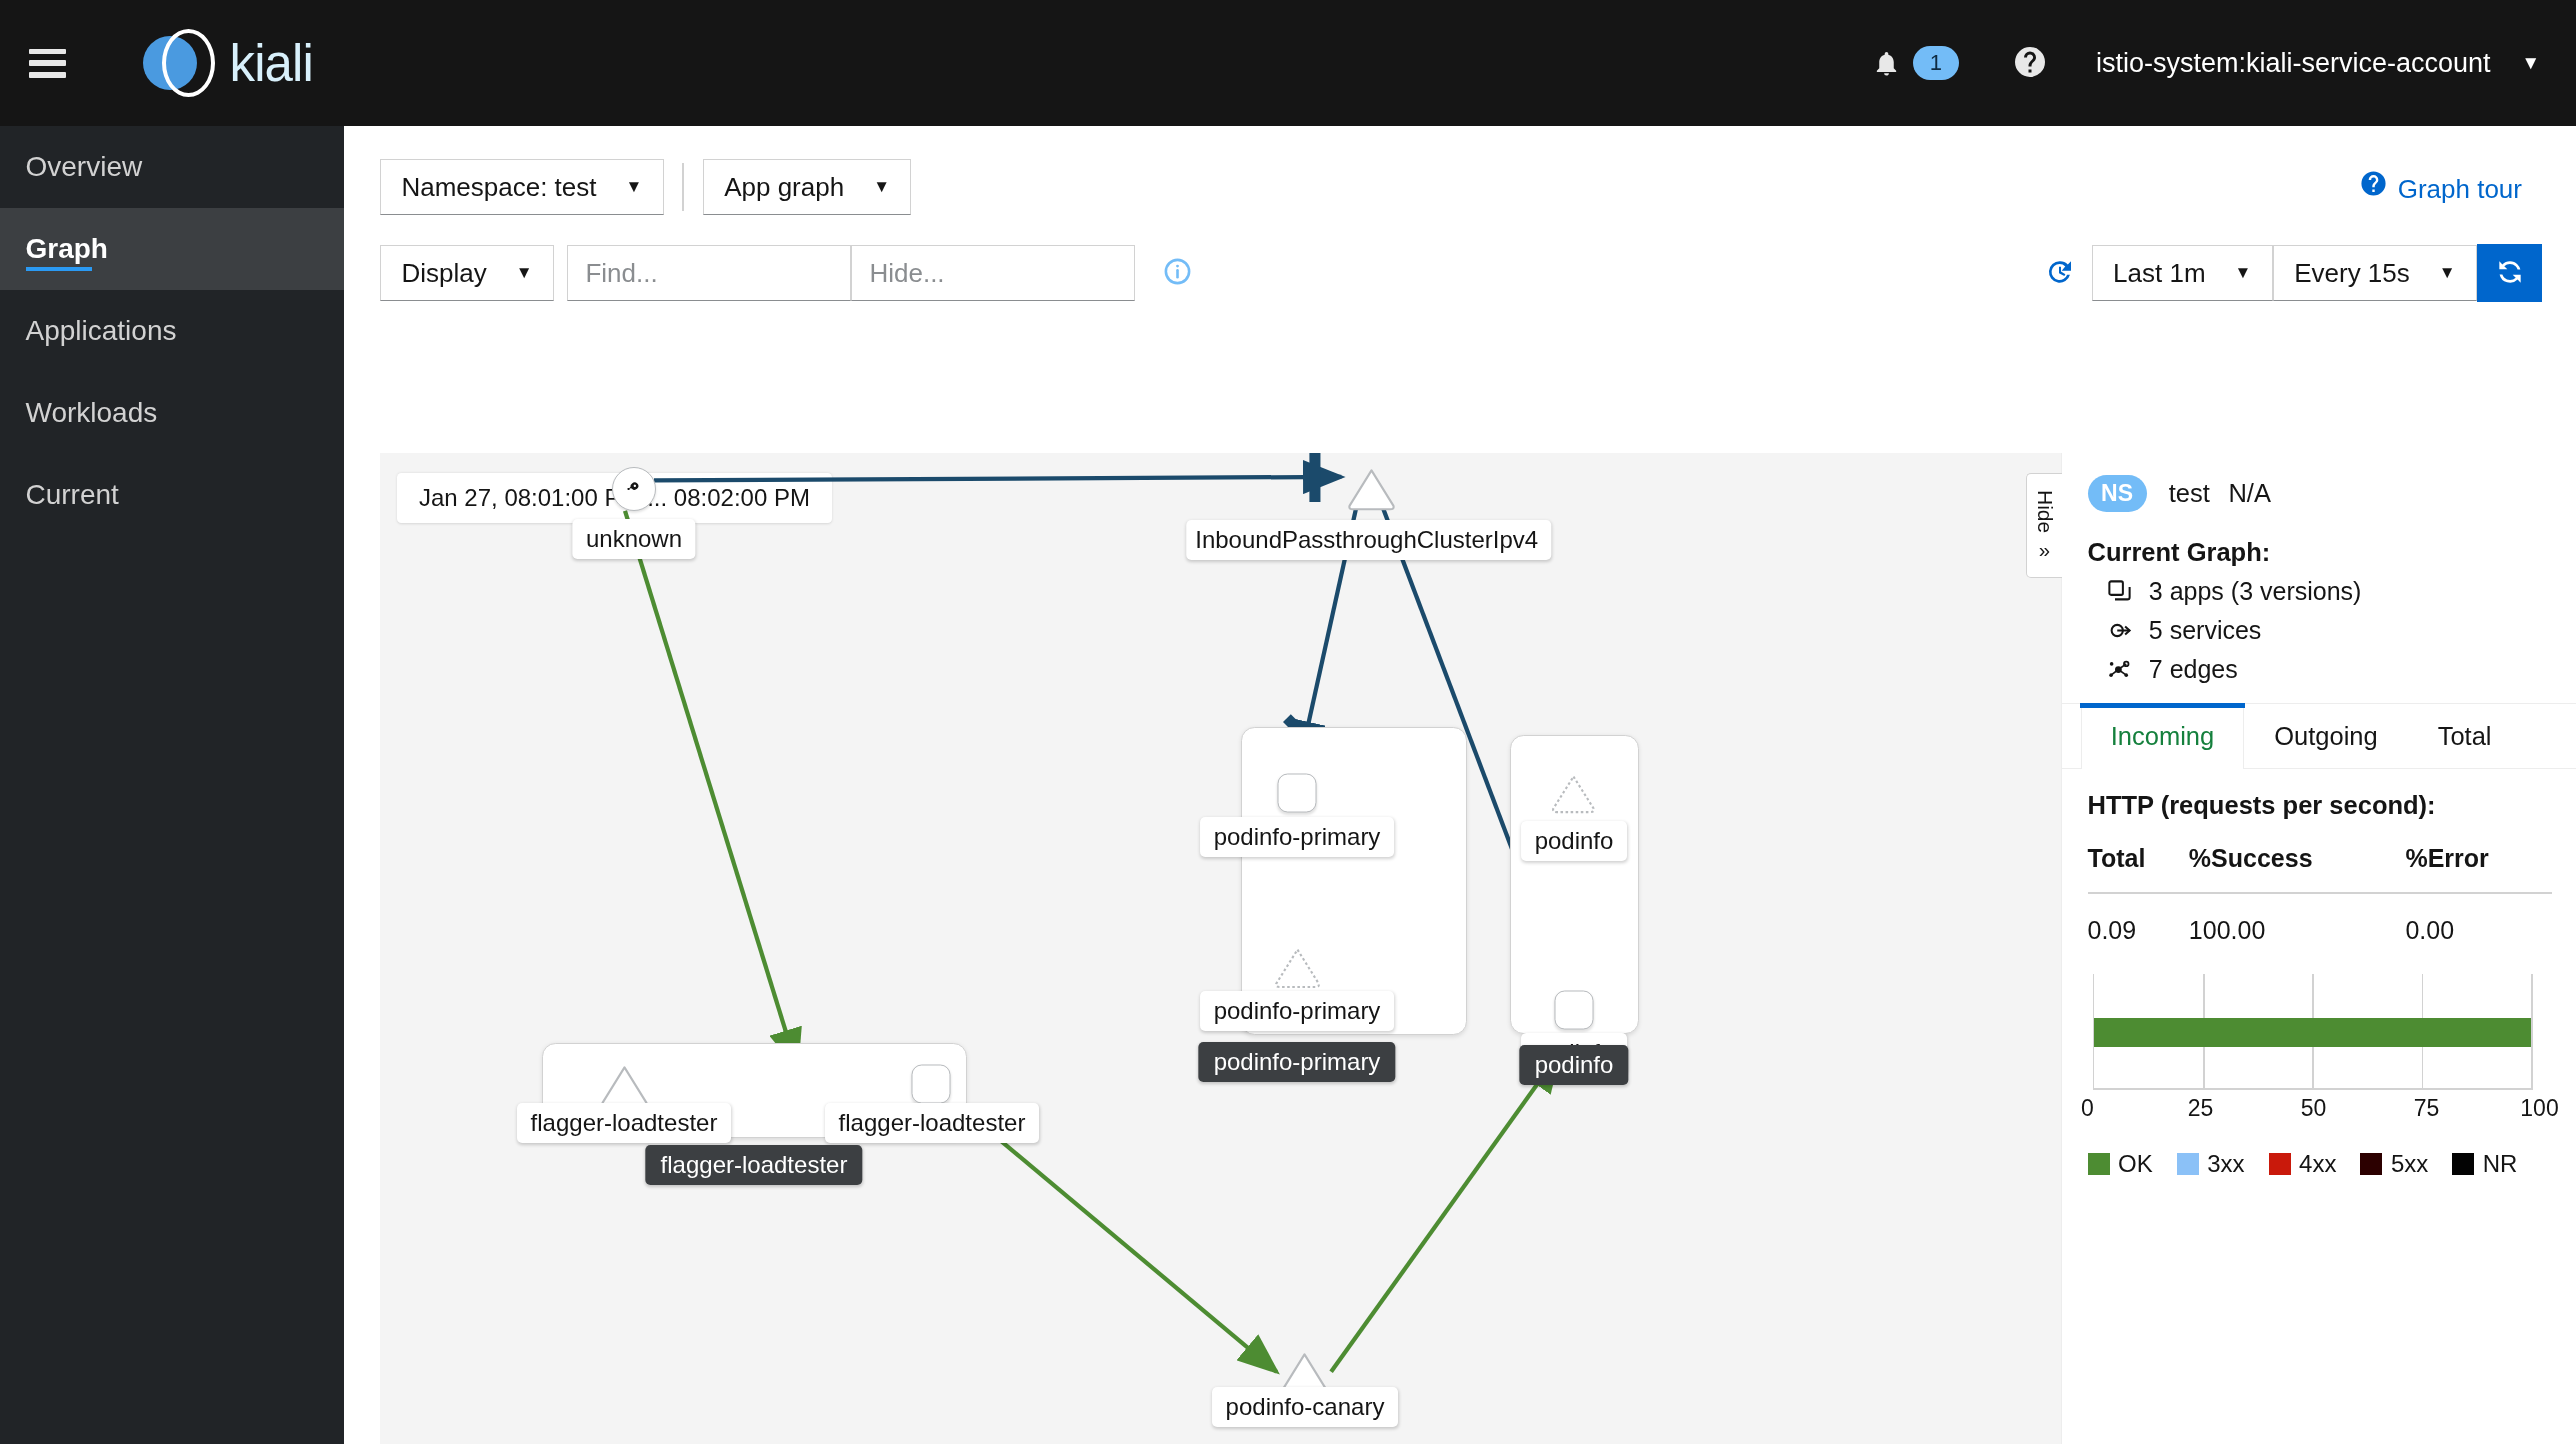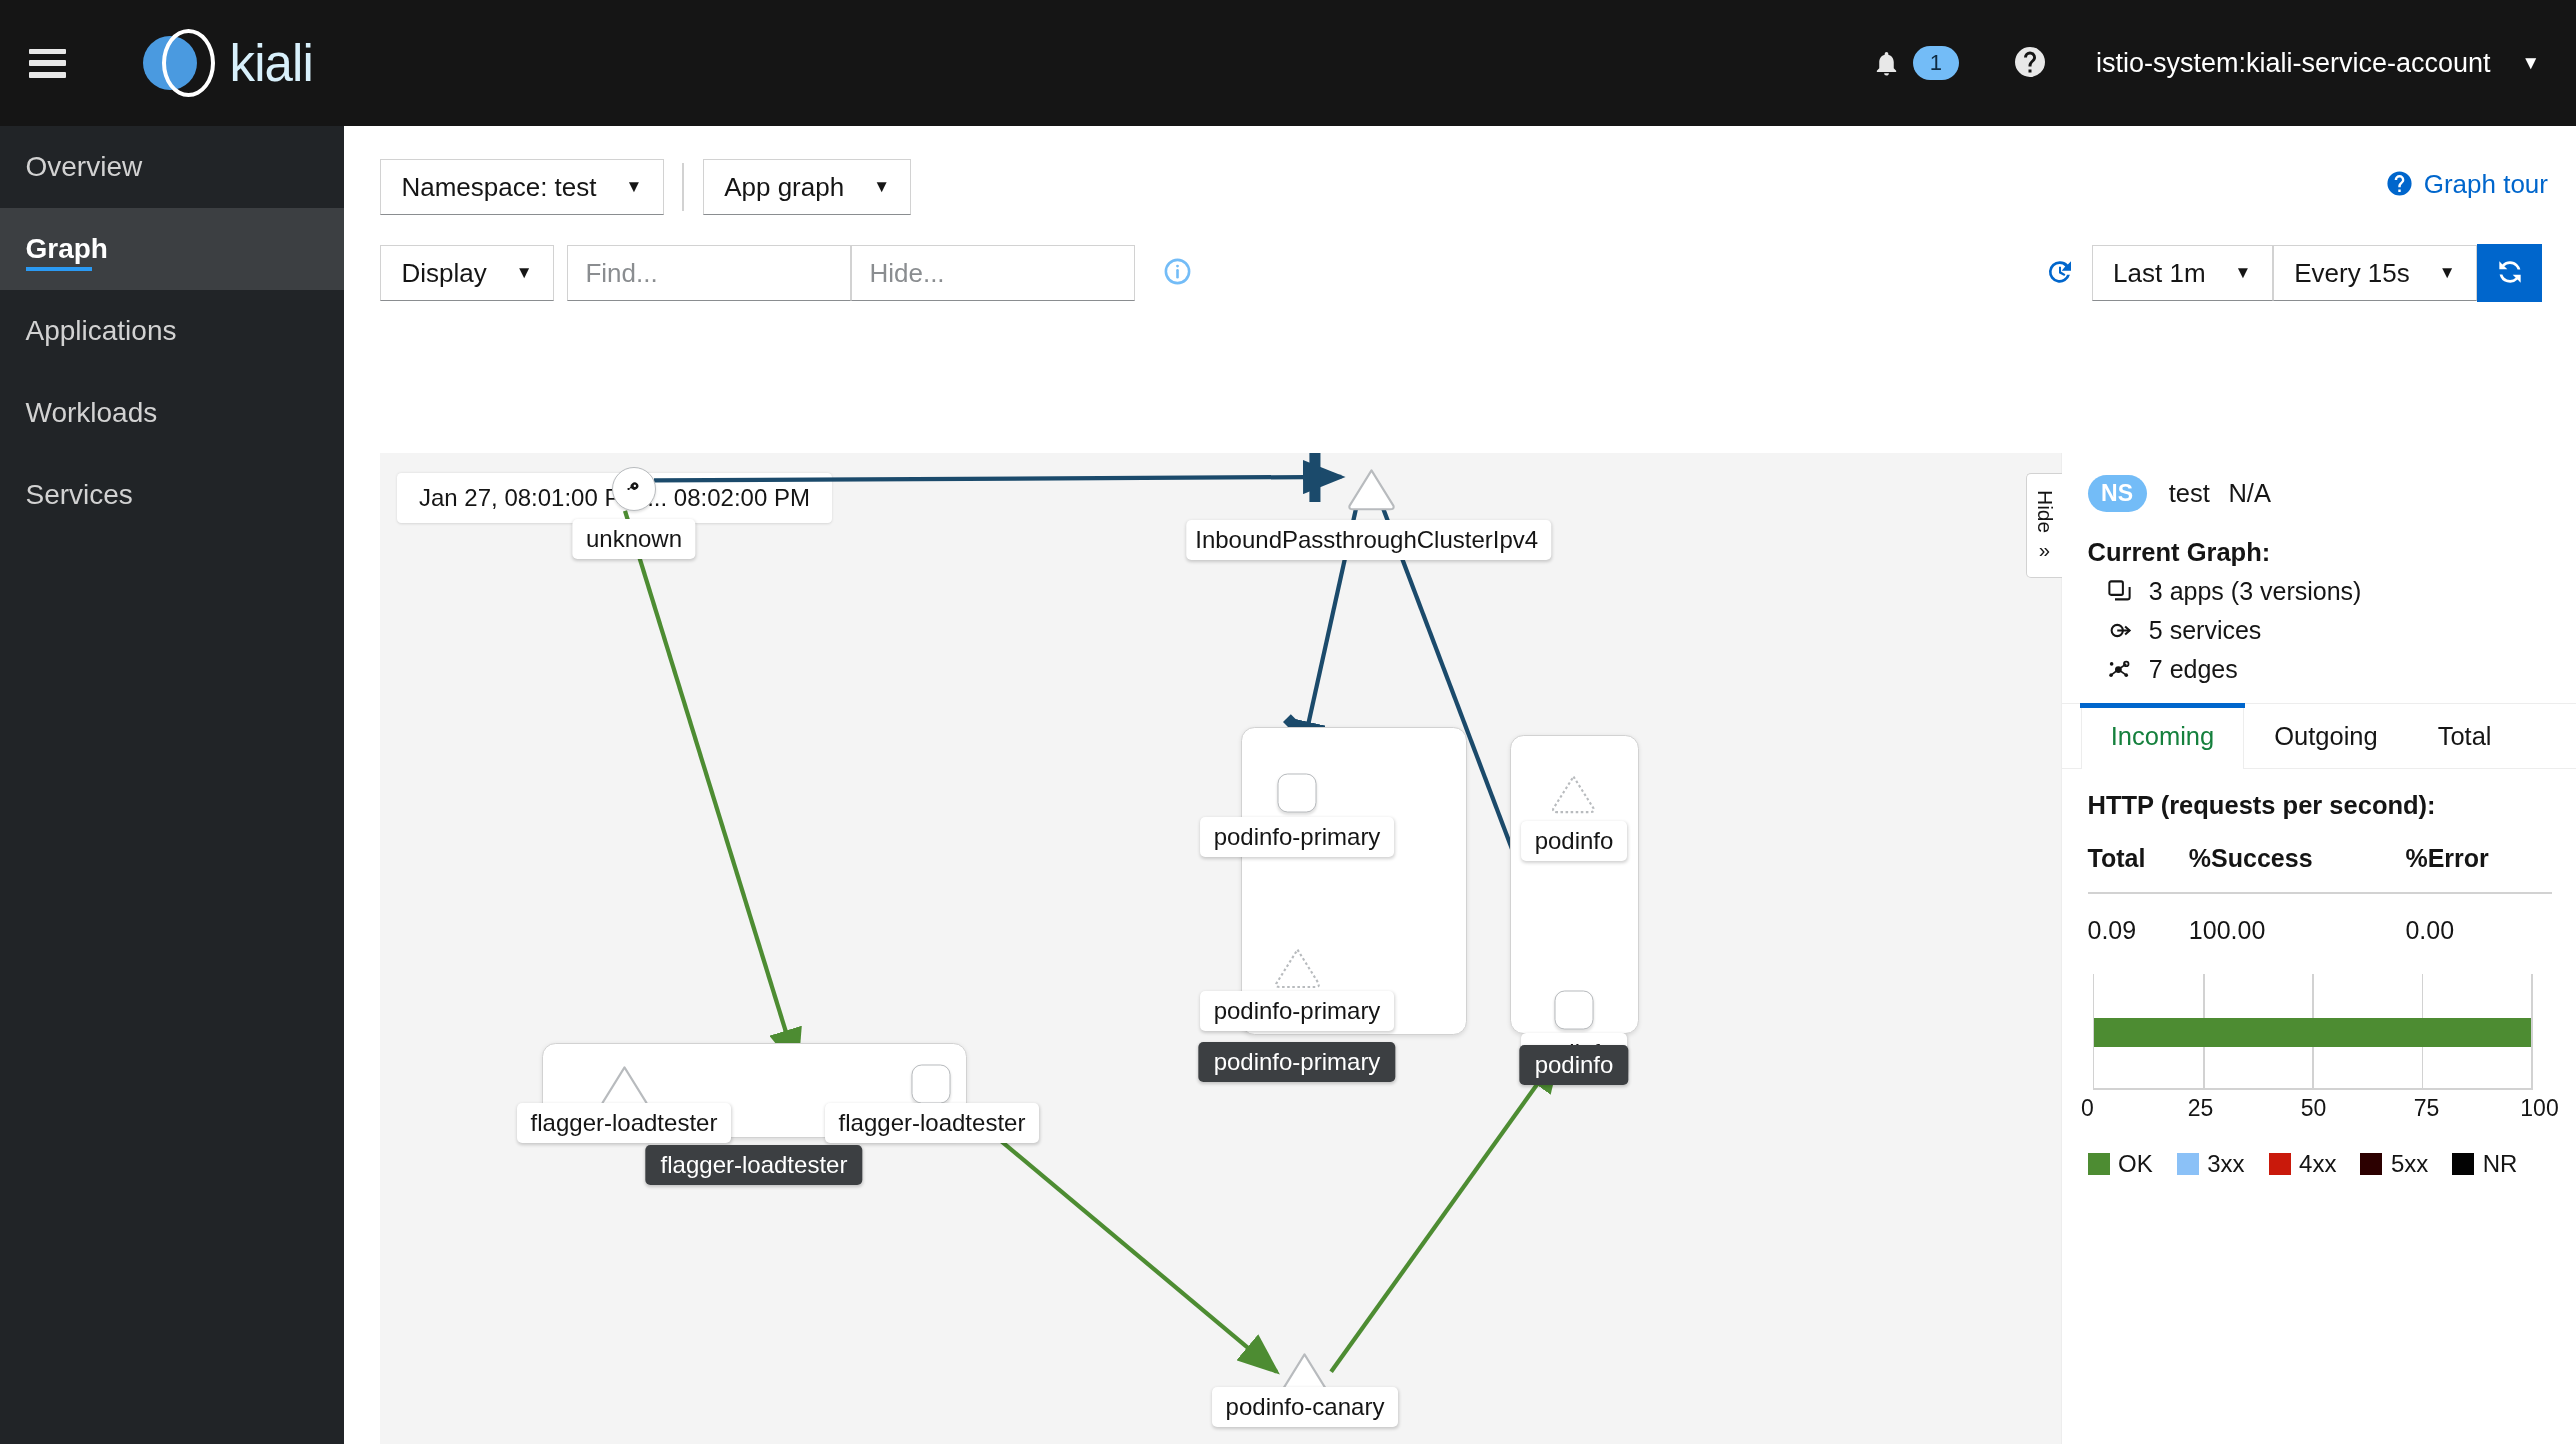--- a/index.html
+++ b/index.html
@@ -54,21 +54,21 @@
 
   .toolbar-row1 { display: flex; align-items: center; padding: 33px 0 0 36px; }
   .pf-select {
     border: 0.9px solid #d2d2d2; border-bottom: 1.7px solid #8a8d90; background: #fff;
     height: 56px; display: flex; align-items: center; padding: 0 20.4px;
     font-size: 26px; color: #151515; cursor: pointer;
   }
   .pf-select .caret { margin-left: 29px; font-size: 17px; color: #151515; }
   .divider-v { width: 1.7px; height: 48px; background: #d2d2d2; margin: 0 18.7px; }
 
-  .graph-tour { margin-left: auto; margin-right: 28px; display: flex; align-items: flex-start;
+  .graph-tour { margin-left: auto; margin-right: 54px; display: flex; align-items: flex-end;
     color: #06c; font-size: 26px; cursor: pointer; }
   .graph-tour .qmark { margin-right: 10.2px; }
 
   .toolbar-row2 { display: flex; align-items: center; padding: 29px 0 0 36px; }
   .pf-input {
     border: 0.9px solid #d2d2d2; border-bottom: 1.7px solid #8a8d90; background: #fff;
     height: 56px; width: 284px; display: flex; align-items: center; padding: 0 17px;
     font-size: 26px; color: #8a8d90;
   }
   .info-i { margin-left: 27px; cursor: pointer; }
@@ -210,21 +210,21 @@
   <div class="nav-item active">
     <span>Graph</span>
   </div>
   <div class="nav-item">
     <span>Applications</span>
   </div>
   <div class="nav-item">
     <span>Workloads</span>
   </div>
   <div class="nav-item">
-    <span>Services</span>
+    <span>Current</span>
   </div>
 </div>
 
 <div class="main">
 
   <div class="toolbar-row1">
     <div class="pf-select">
       <span>Namespace: test</span>
       <span class="caret">▼</span>
     </div>

